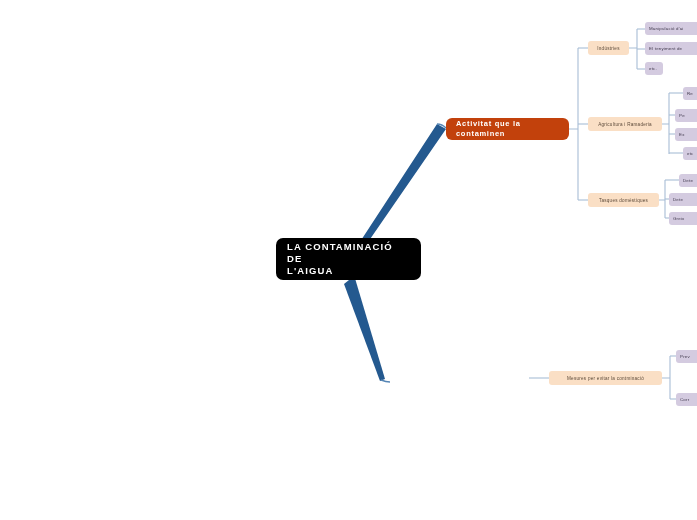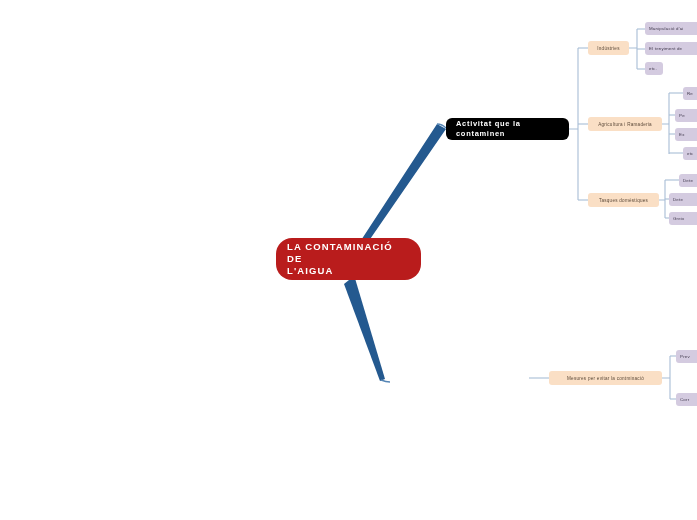--- a/index.html
+++ b/index.html
@@ -34,33 +34,33 @@
     white-space: pre-line;
     letter-spacing: 0.4px;
   }
 
   
   .node-root {
     left: 276px;
     top: 238px;
     width: 145px;
     height: 42px;
-    background: #b91c1c;
-    border-radius: 16px;
+    background: #000000;
+    border-radius: 7px;
     padding: 0 11px;
     color: #ffffff;
     font-size: 9.5px;
     font-weight: bold;
     line-height: 12px;
     letter-spacing: 1.1px;
   }
 
   
   .node-l1 {
-    background: #000000;
+    background: #c2410c;
     border-radius: 6px;
     color: #ffffff;
     font-size: 7.5px;
     font-weight: bold;
     padding: 0 10px;
     line-height: 10px;
     letter-spacing: 0.7px;
   }
   #n-activitat {
     left: 446px;

